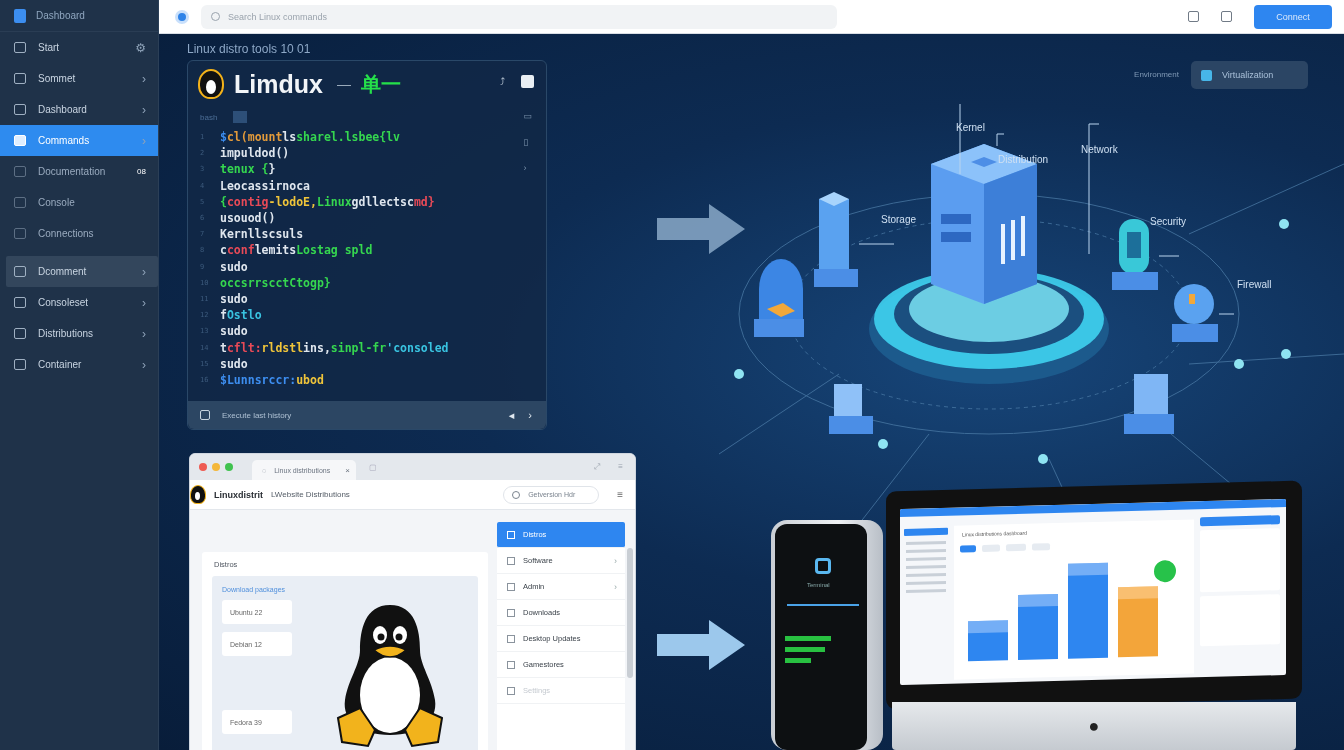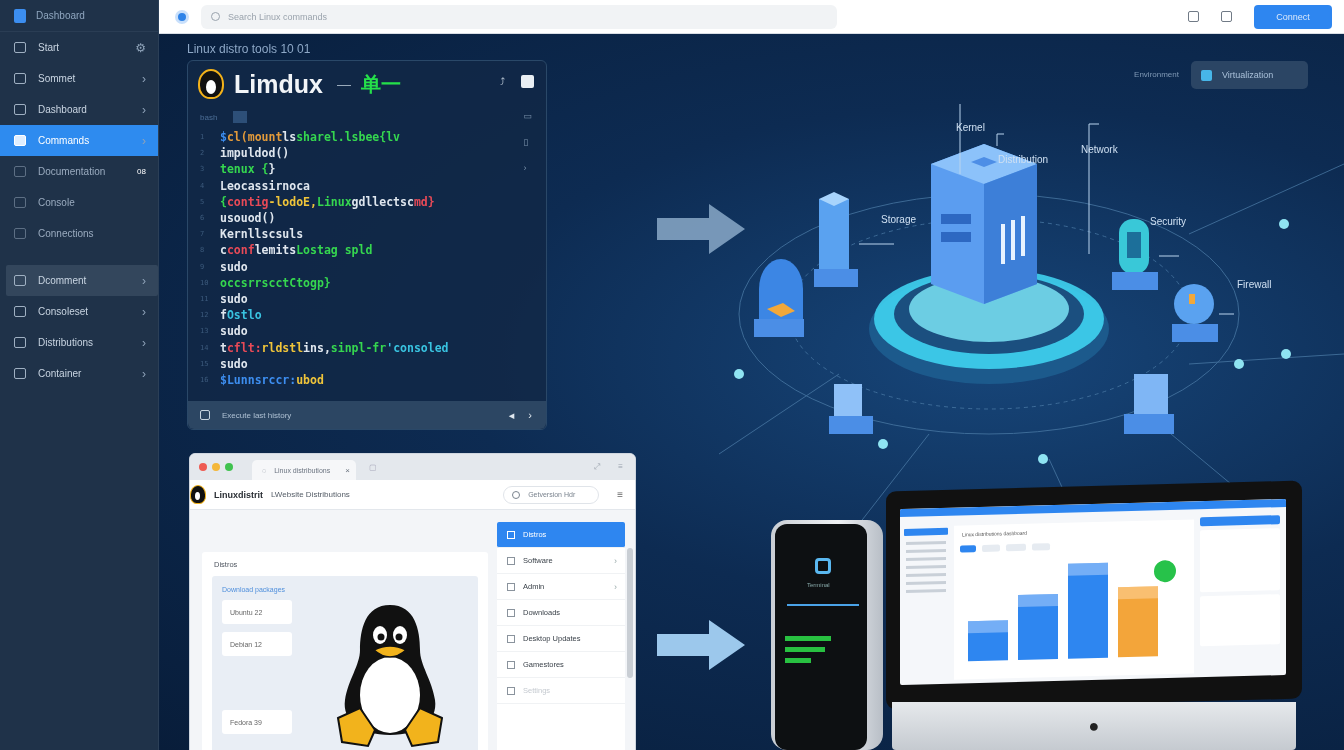--- a/index.html
+++ b/index.html
@@ -7,21 +7,21 @@
   
   .sidebar{position:absolute;left:0;top:0;width:159px;height:750px;background:#1f3249;border-right:1px solid #2b3f57}
   .sb-head{height:32px;display:flex;align-items:center;padding-left:14px;gap:10px;color:#8fa6bf;font-size:10px;border-bottom:1px solid #2a3d54}
   .sb-logo{width:12px;height:14px;background:#3c8ef0;border-radius:2px}
   .sb-item{height:31px;display:flex;align-items:center;padding-left:14px;padding-right:12px;color:#c9d5e2;font-size:10px;gap:12px;position:relative}
   .sb-item .ic{width:12px;height:11px;border:1.5px solid #9fb0c2;border-radius:2px;flex:none}
   .sb-item .lbl{flex:1;white-space:nowrap;overflow:hidden}
   .sb-item .chev{color:#8ea2b8;font-size:12px}
   .sb-item.active{background:#2e8bef;color:#fff}
   .sb-item.active .ic{border-color:#fff;background:#dfeeff}
-  .sb-item.hover{background:#33465c;margin:16px 0 0 6px;padding-left:8px;border-radius:2px}
+  .sb-item.hover{background:#33465c;margin:7px 0 0 6px;padding-left:8px;border-radius:2px}
   .sb-item.dim{color:#9aabbf}
   .sb-item.dim .ic{border-color:#5d6f84}
   
   .topbar{position:absolute;left:159px;top:0;width:1185px;height:34px;background:#fff;display:flex;align-items:center;border-bottom:1px solid #d9dee5}
   .tb-logo{width:14px;height:14px;border-radius:50%;background:#2e83e8;margin-left:16px;margin-right:12px;border:3px solid #c9e0fb}
   .tb-search{width:636px;height:24px;background:#f1f3f5;border-radius:6px;display:flex;align-items:center;padding-left:10px;gap:8px;color:#9aa3ad;font-size:9px}
   .tb-search .s-ic{width:9px;height:9px;border:1.3px solid #9aa3ad;border-radius:50%}
   .tb-right{margin-left:auto;display:flex;align-items:center;gap:22px;margin-right:12px}
   .tb-icon{width:11px;height:11px;border:1.5px solid #707a86;border-radius:2px}
   .tb-btn{width:78px;height:24px;background:#2e86f0;border-radius:4px;color:#dbe9fb;font-size:9px;display:flex;align-items:center;justify-content:center;border:none}

